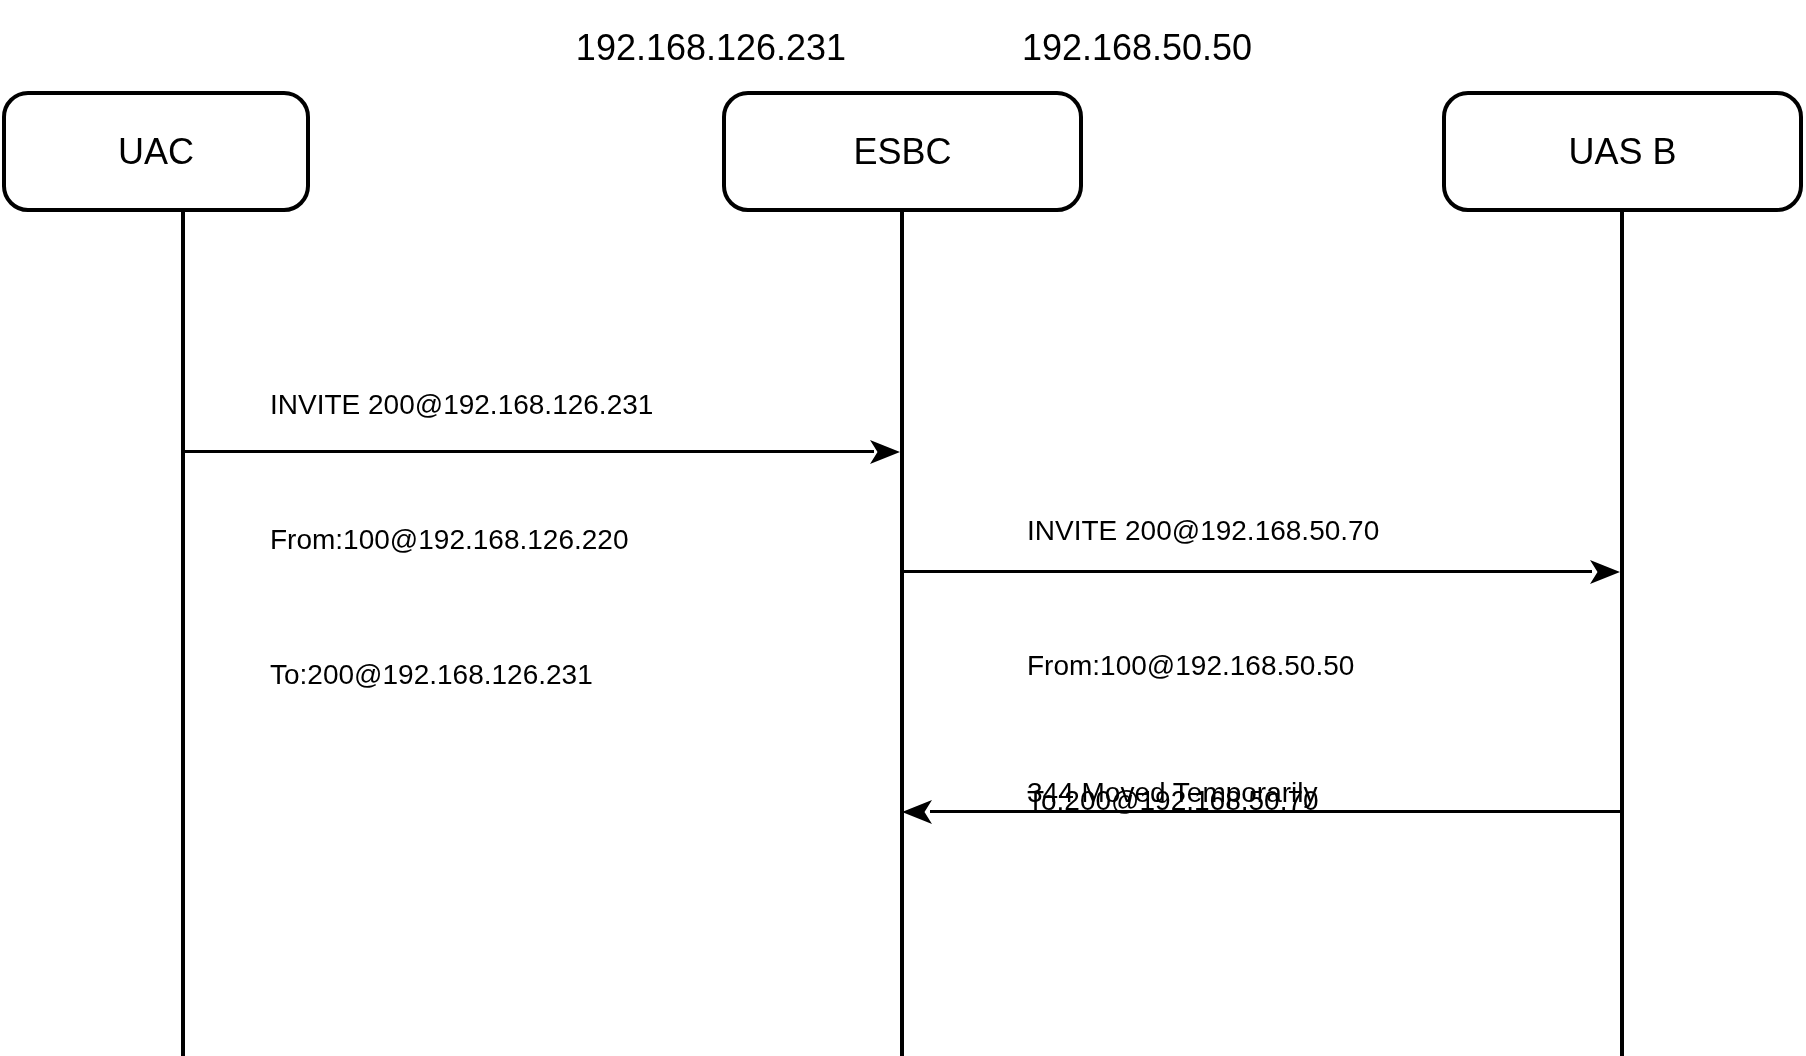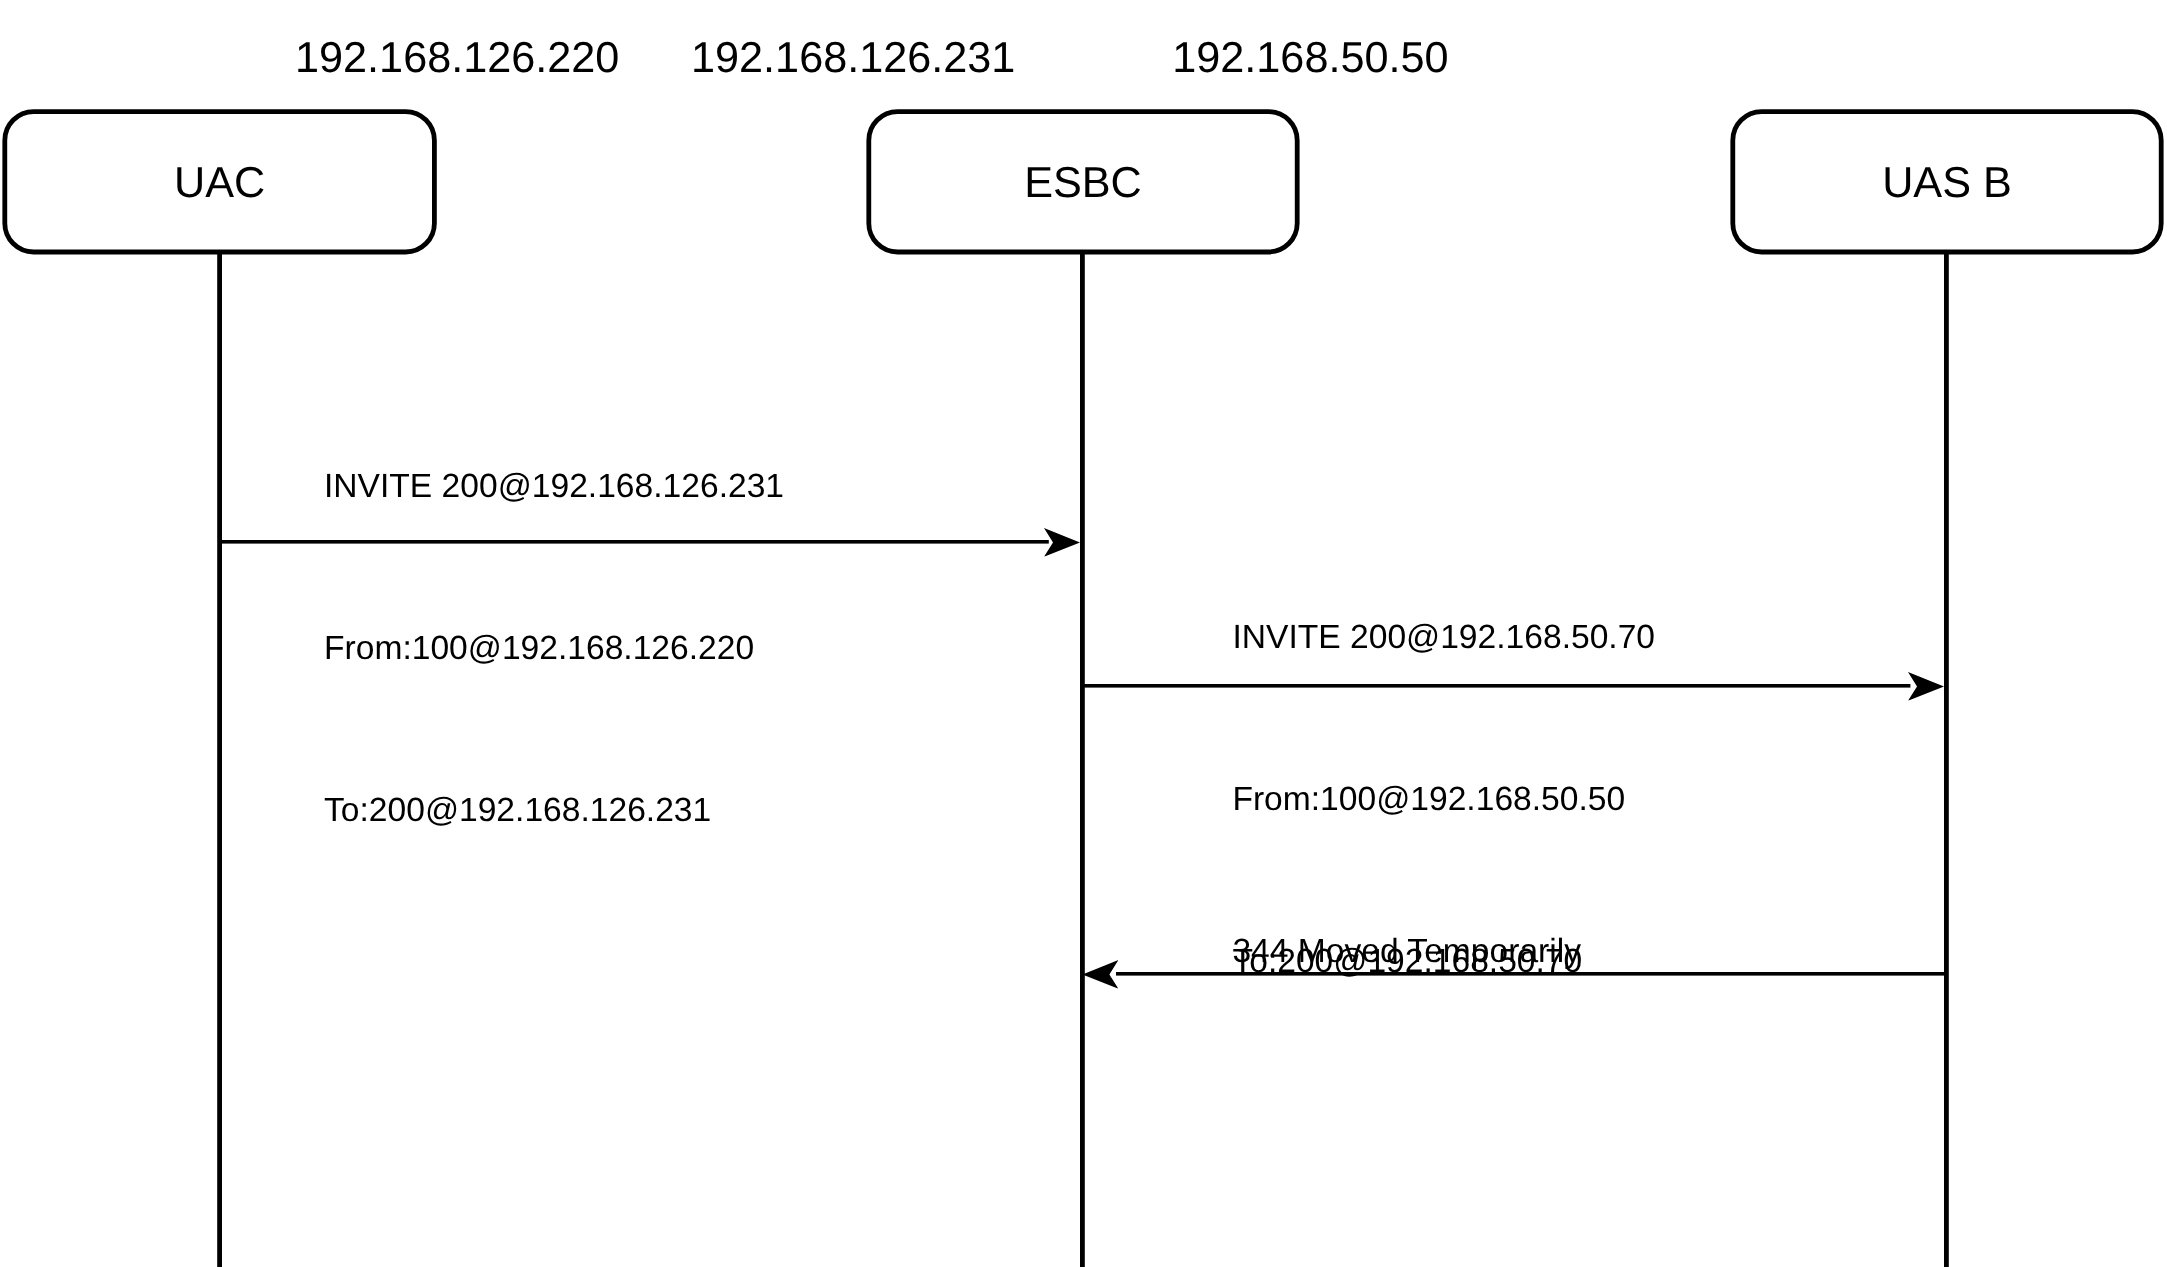--- a/index.html
+++ b/index.html
@@ -75,25 +75,24 @@
   }
   .arrowhead.left {
     clip-path: polygon(100% 0, 0 50%, 100% 100%, 75% 50%);
   }
 </style>
 </head>
 <body>
 
 <div class="canvas">
 
-  <div class="ip-label" style="left:381px;">192.168.126.220</div>
   <div class="ip-label" style="left:711px;">192.168.126.231</div>
-  <div class="ip-label" style="left:1092px;text-align:center;">192.168.50.50</div>
+  <div class="ip-label" style="left:1137px;text-align:center;">192.168.50.50</div>
 
-  <div class="actor-box" style="left:2px; width:362px;">
+  <div class="actor-box" style="left:2px; width:308px;">
     <span class="actor-label">UAC</span>
   </div>
   <div class="actor-box" style="left:722px; width:361px;">
     <span class="actor-label">ESBC</span>
   </div>
   <div class="actor-box" style="left:1442px; width:361px;">
     <span class="actor-label">UAS B</span>
   </div>
 
   <div class="lifeline" style="left:181px;"></div>

